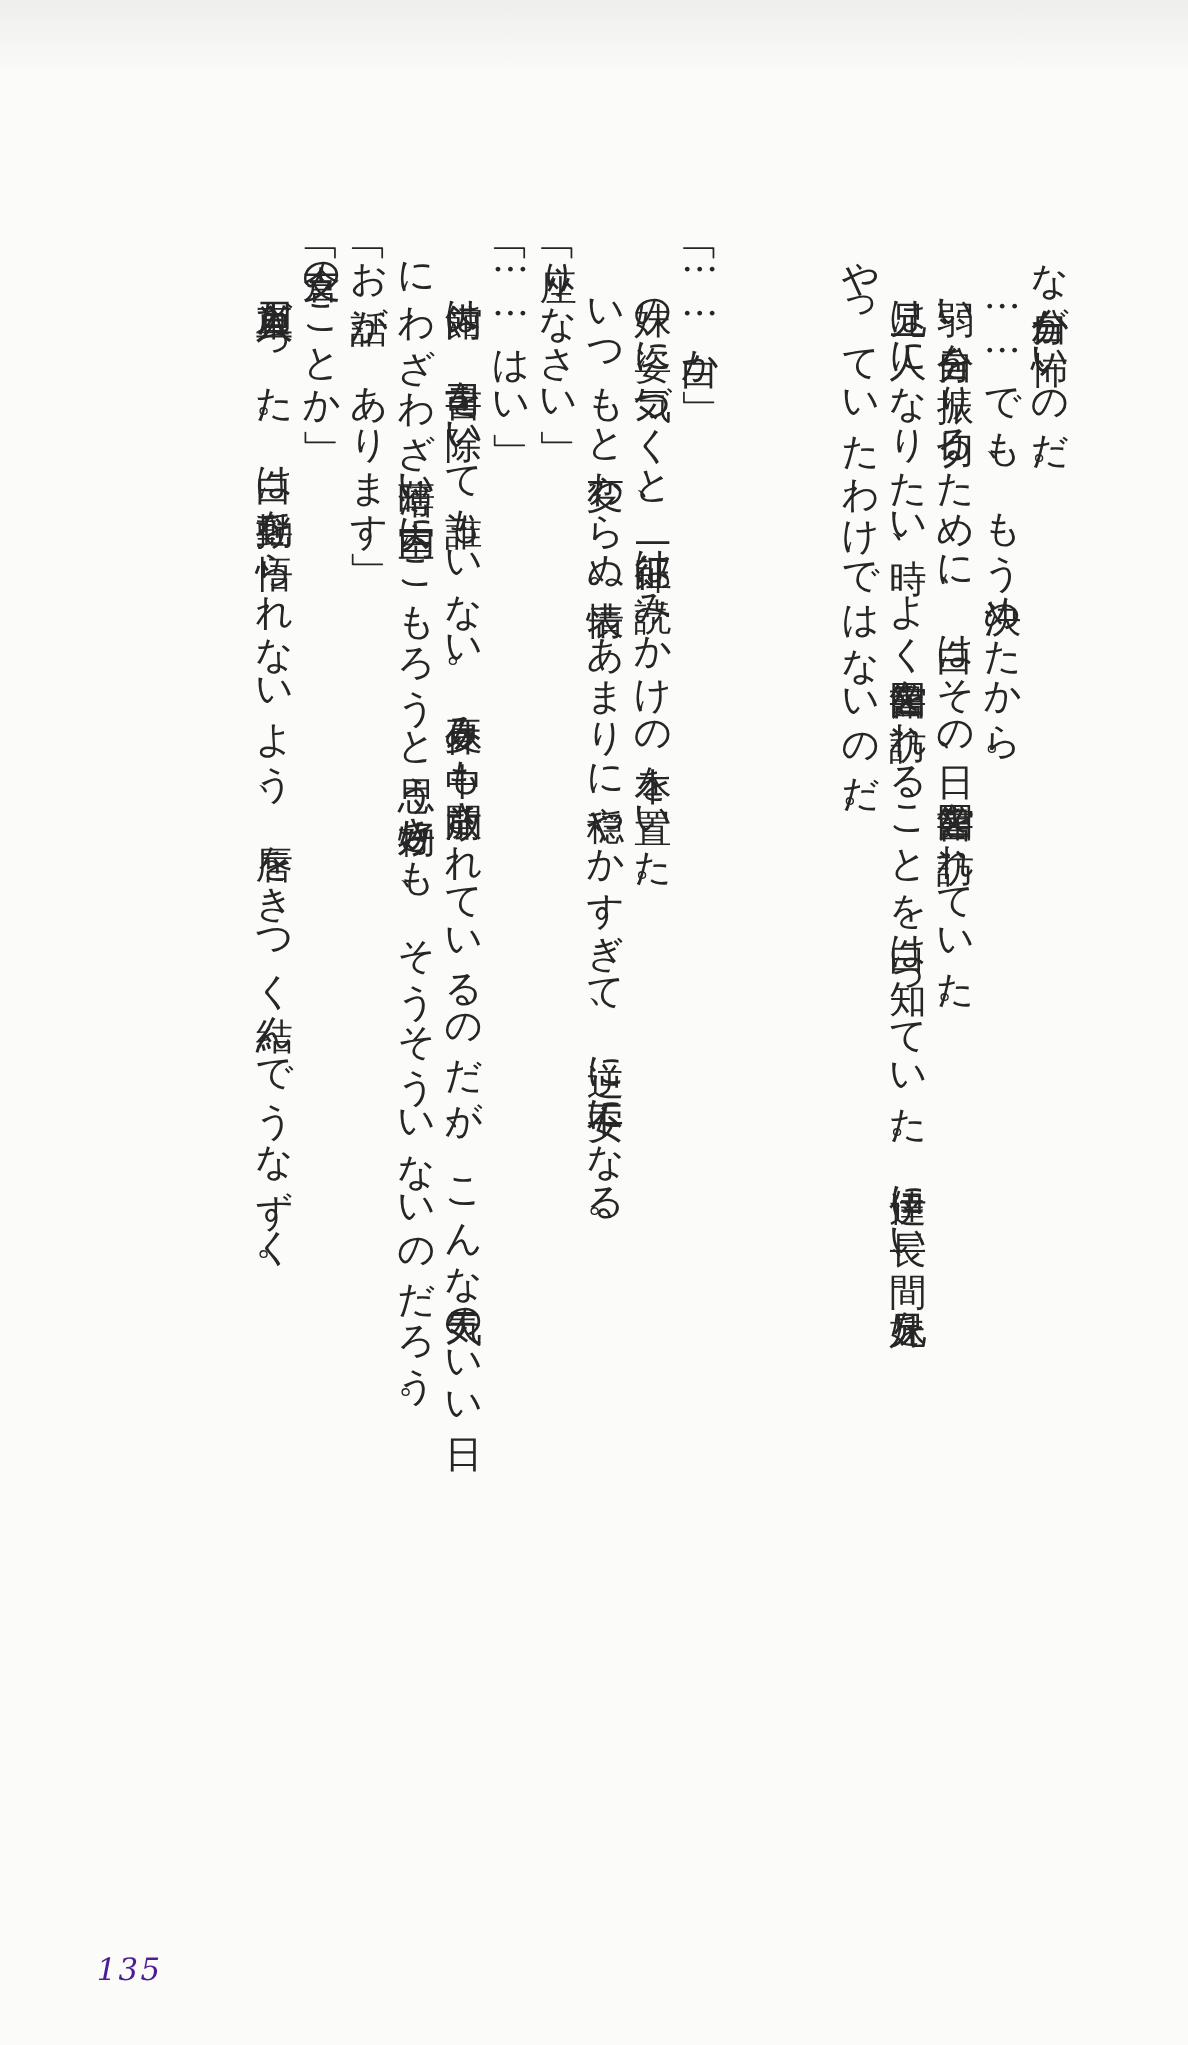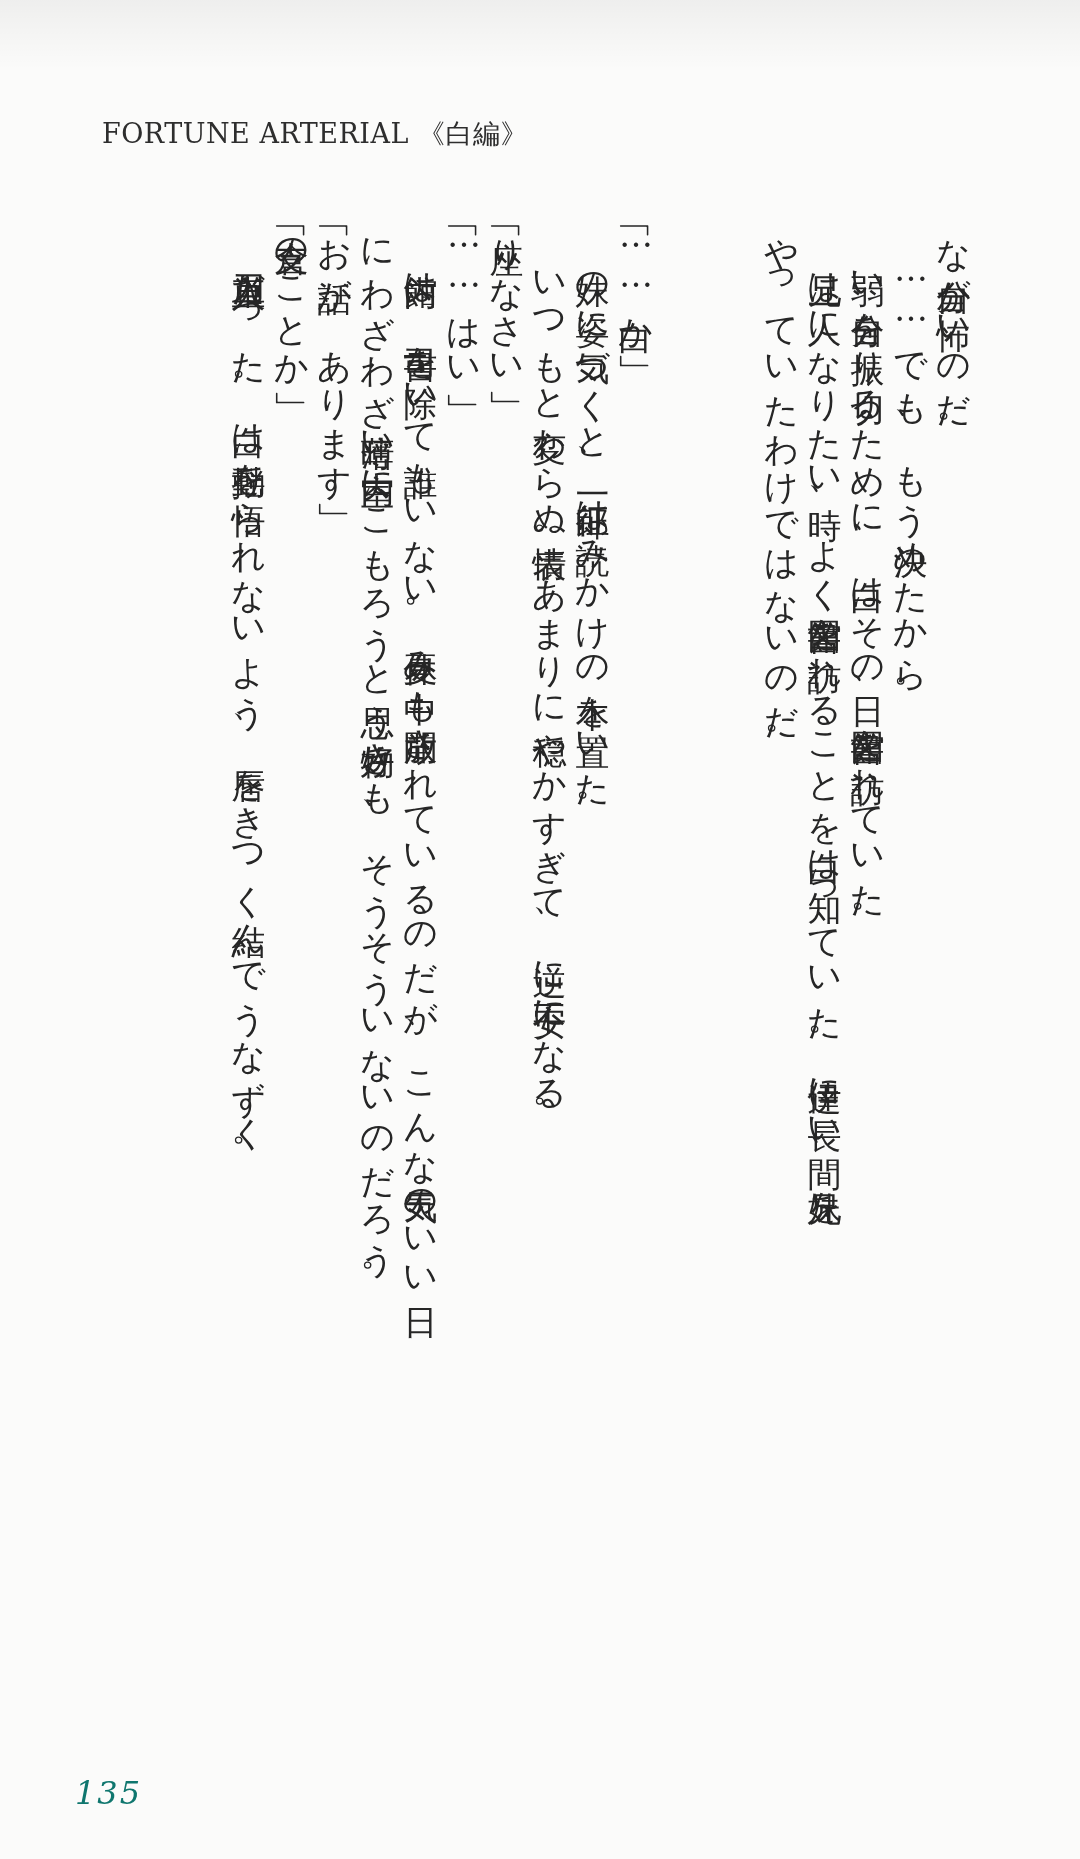--- a/index.html
+++ b/index.html
@@ -50,33 +50,32 @@
     white-space: nowrap;
   }
   .text-area p.line.indent {
     padding-top: 34px;       
   }
   .text-area p.line.gap-after {
     margin-left: 112px;      
   }
   .page-number {
     position: absolute;
-    left: 75px;
+    left: 88px;
     top: 1774px;
-    font-size: 32px;
+    font-size: 28px;
     font-style: italic;
     letter-spacing: 2px;
-    color: #0f766e;
+    color: #4c1d95;
   }
 </style>
 </head>
 <body>
 
 <div class="page">
-  <div class="running-header">FORTUNE ARTERIAL 《白編》</div>
 
   <div class="text-area">
       <p class="line">な自分が怖いのだ。</p>
       <p class="line indent">……でも、もう決めたから。</p>
       <p class="line indent">弱い自分を振り切るために、白はその日、図書館を訪れていた。</p>
       <p class="line indent">兄は一人になりたい時、よく図書館を訪れることを白は知っていた。伊達に長い間、兄妹を</p>
       <p class="line gap-after">やっていたわけではないのだ。</p>
       <p class="line">「……白か」</p>
       <p class="line indent">妹の姿に気づくと、征一郎は読みかけの本を置いた。</p>
       <p class="line indent">いつもと変わらぬ表情。あまりに穏やかすぎて、逆に不安になる。</p>

